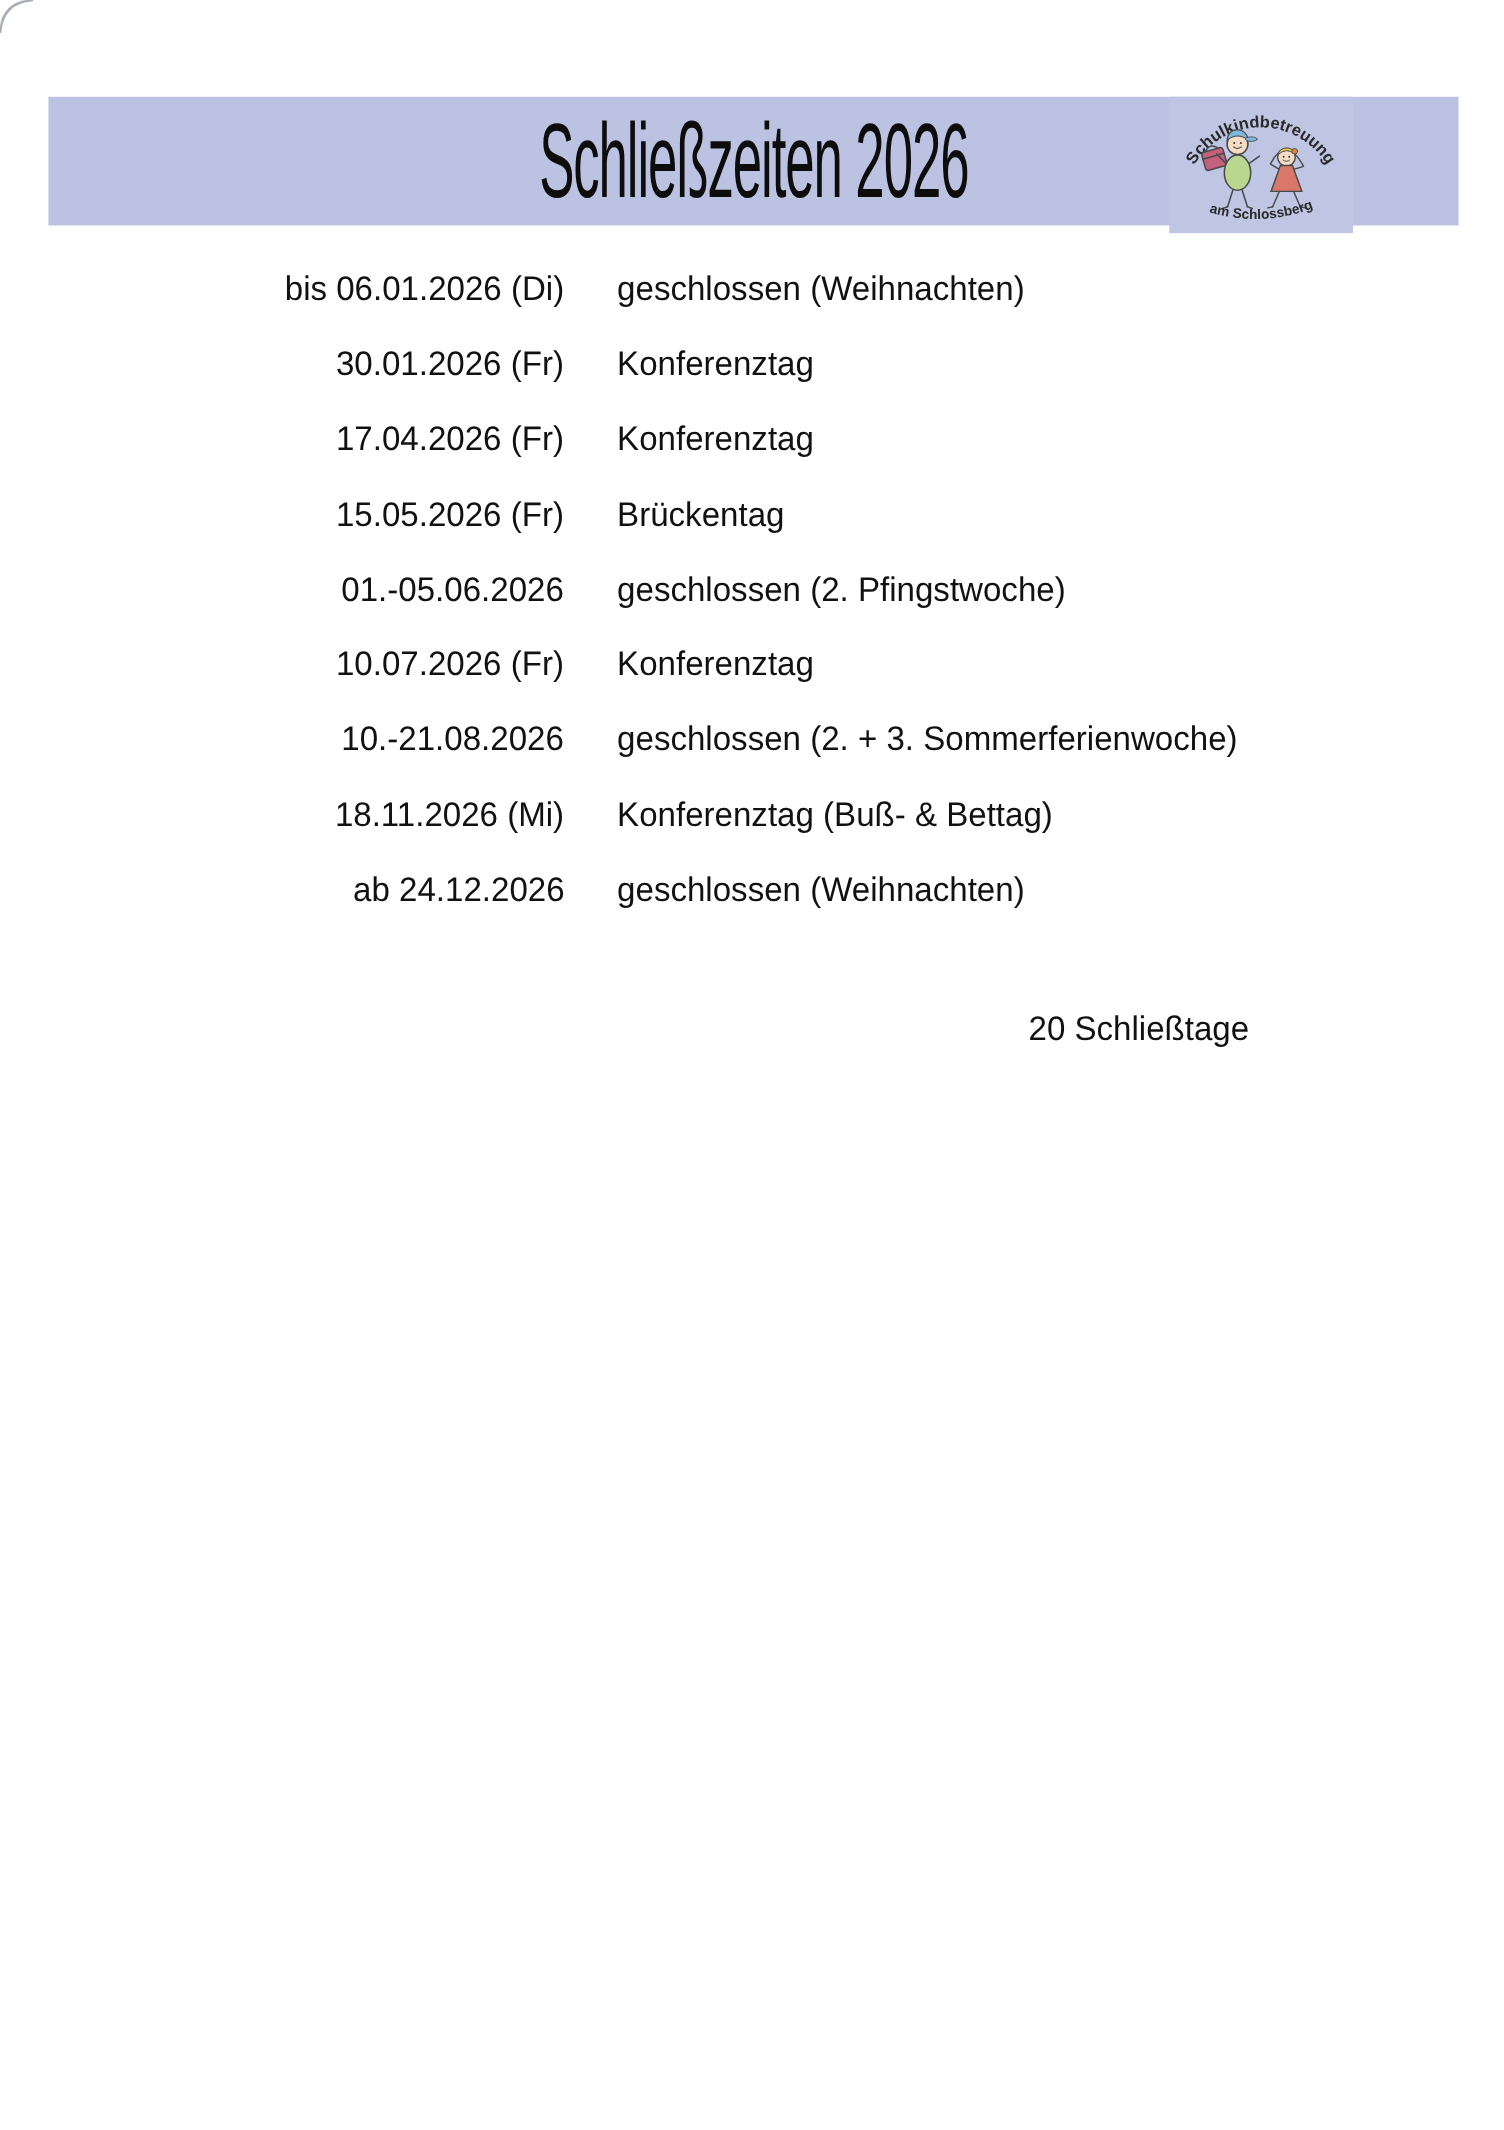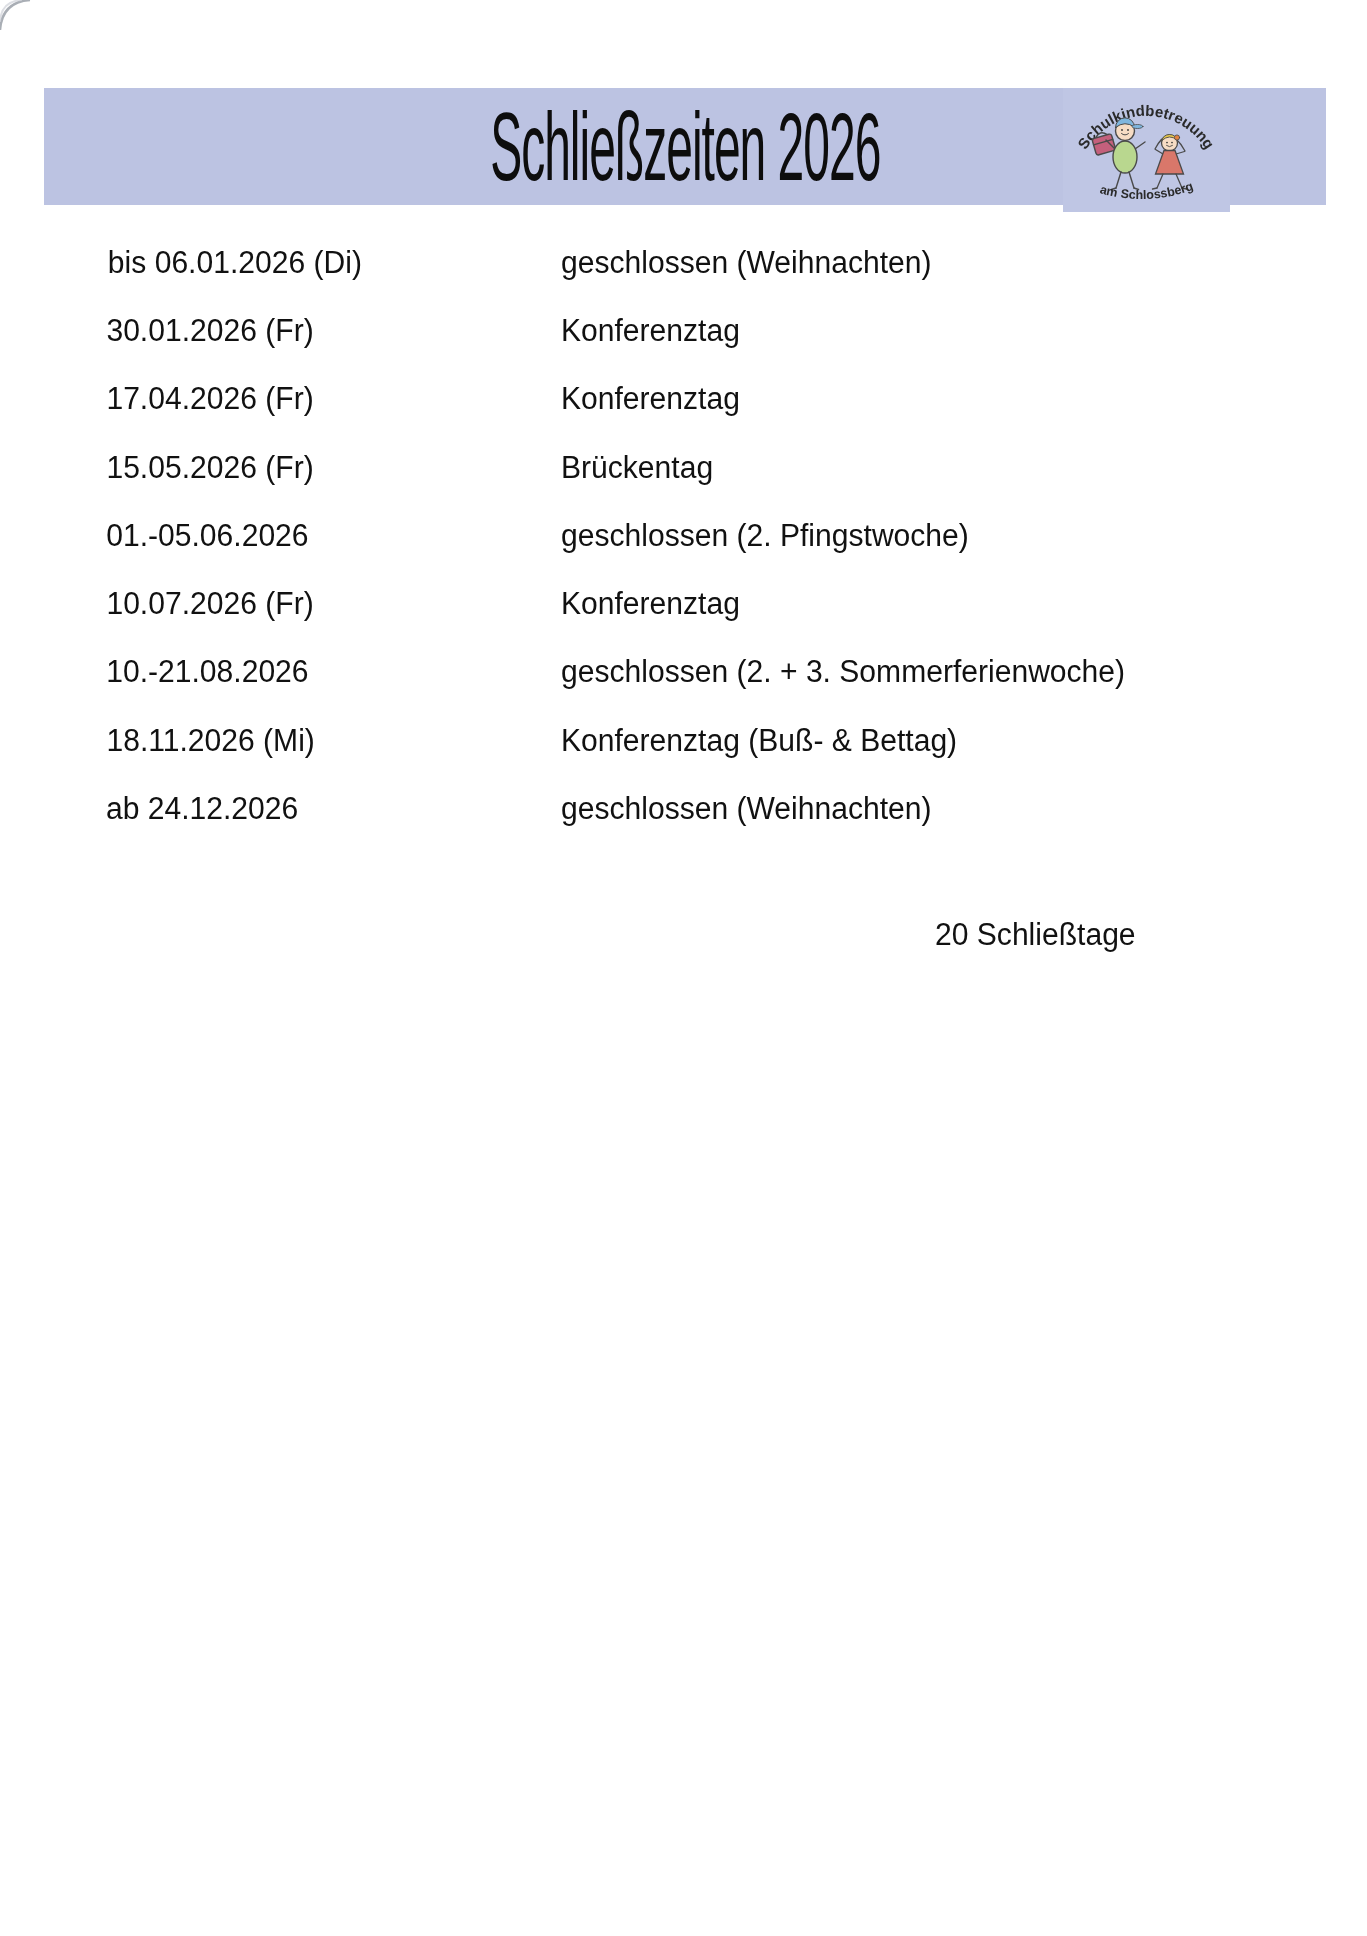--- a/index.html
+++ b/index.html
@@ -8,20 +8,21 @@
     background: #ffffff;
   }
   .page {
     position: relative;
     width: 1367px;
     height: 1936px;
     background: #ffffff;
     overflow: hidden;
     font-family: "Liberation Sans", sans-serif;
     color: #111111;
+    border-radius: 25px;
   }
   
   .corner-artifact {
     position: absolute;
     top: 0;
     left: 0;
     width: 40px;
     height: 40px;
     pointer-events: none;
   }
@@ -68,21 +69,21 @@
     left: 0;
     height: 42px;
     line-height: 42px;
     font-size: 31px;
     white-space: nowrap;
   }
   .sched-date {
     position: absolute;
     left: 100px;
     width: 413px;
-    text-align: left;
+    text-align: right;
   }
   .sched-desc {
     position: absolute;
     left: 561px;
     text-align: right;
   }
   .narrow-r {
     display: inline-block;
     transform: scaleX(0.97);
     transform-origin: right center;

